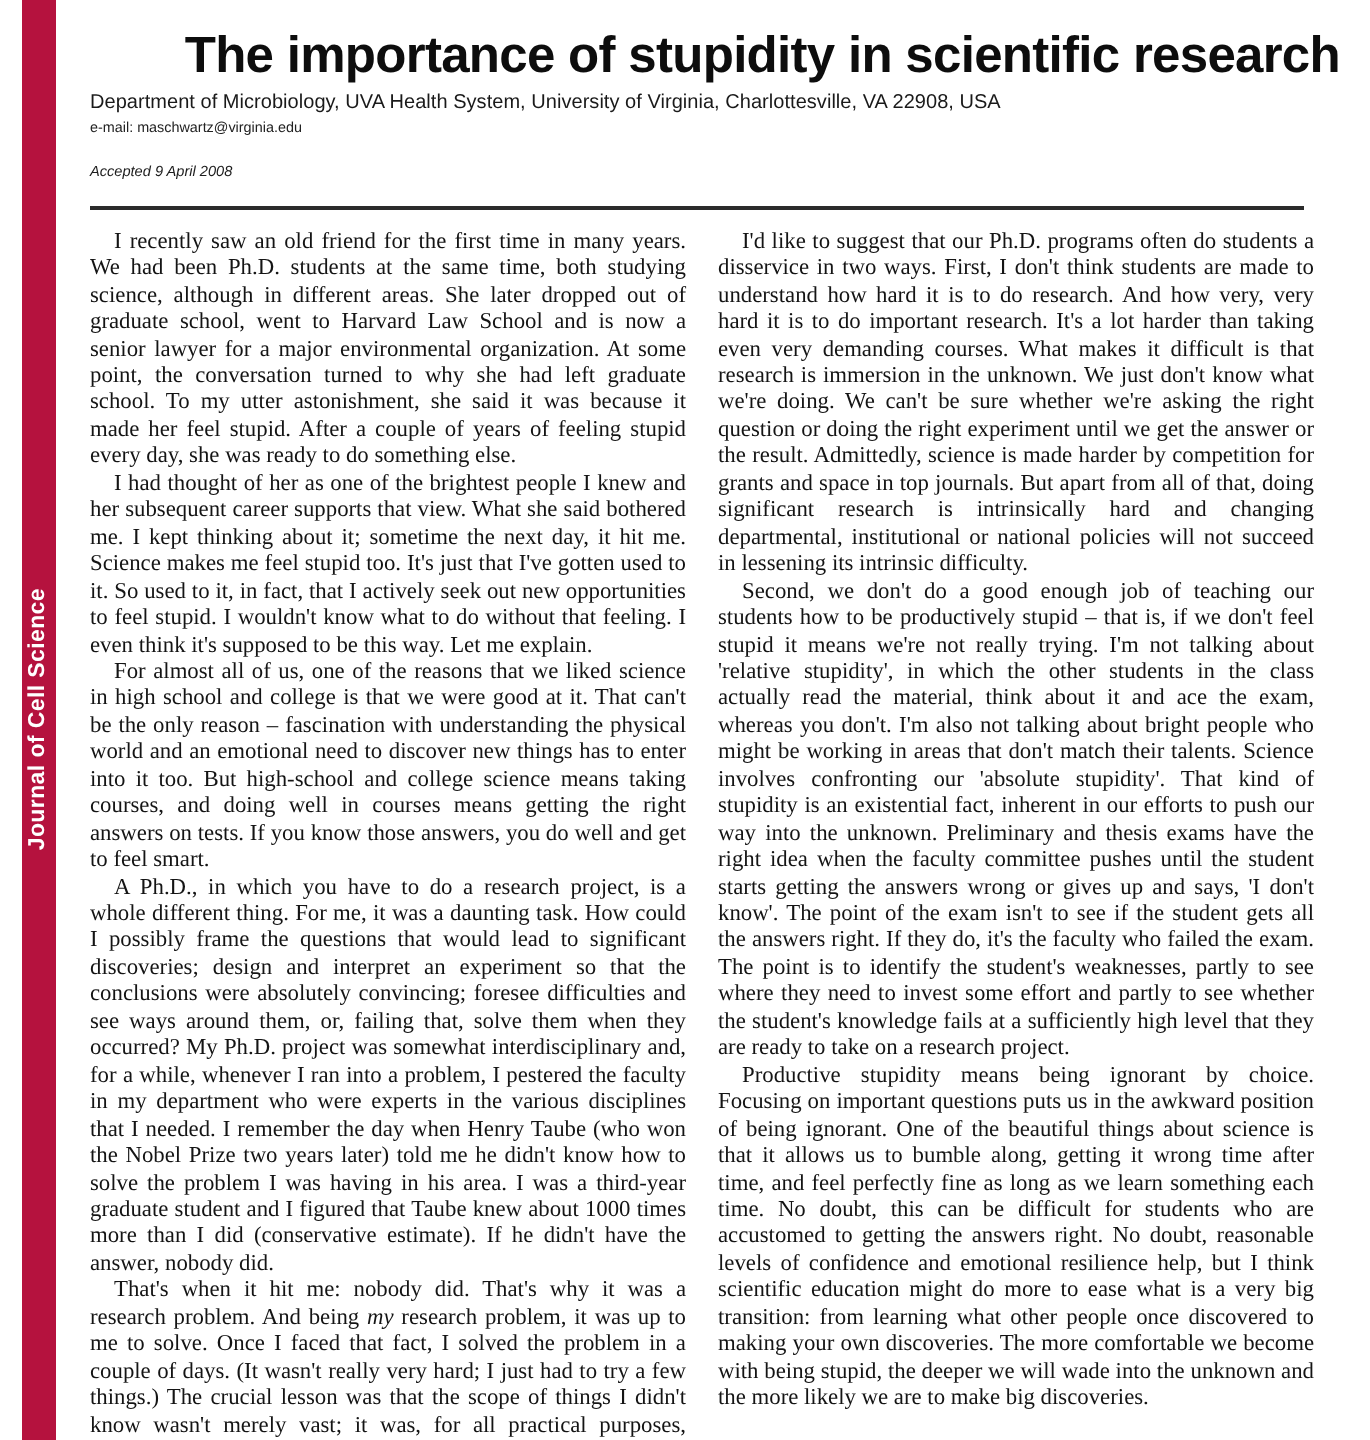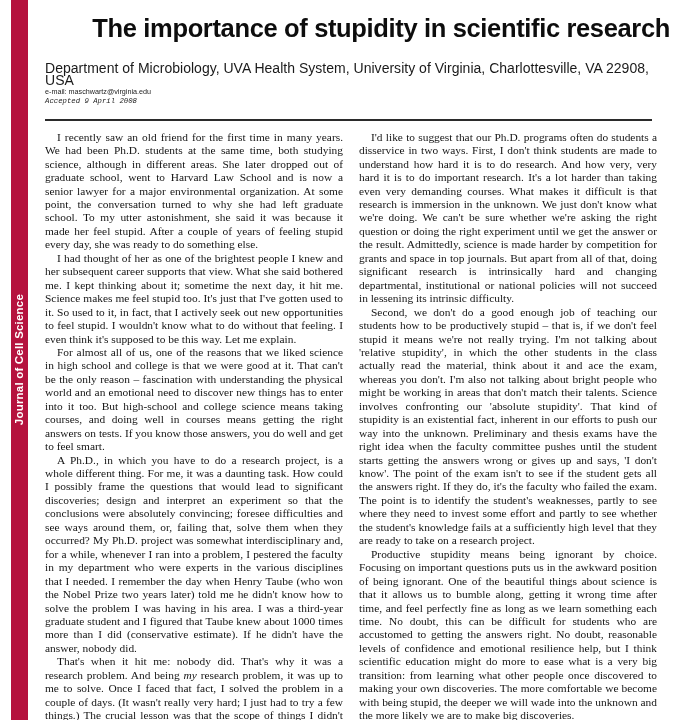--- a/index.html
+++ b/index.html
@@ -77,41 +77,42 @@
     font-family: "Liberation Sans", sans-serif;
     font-weight: bold;
     font-size: 10.5px;
     color: #111111;
     margin-top: 17px;
     letter-spacing: 0.05px;
   }
 
   #affiliation {
     font-family: "Liberation Sans", sans-serif;
-    font-size: 14px;
+    font-size: 10px;
     line-height: 12px;
     color: #1a1a1a;
-    margin-top: 19px;
+    margin-top: 3px;
     letter-spacing: 0.02px;
   }
 
   #email {
     font-family: "Liberation Sans", sans-serif;
     font-size: 7.2px;
     line-height: 10px;
     color: #222222;
     margin-top: 1px;
   }
 
   #pubinfo {
-    font-family: Liberation Mono, monospace;
+    font-family: Liberation Sans, sans-serif;
     font-style: italic;
     font-size: 7.3px;
     line-height: 9.4px;
     color: #1c1c1c;
+    margin-top: 12px;
   }
 
   #rule {
     width: 607px;
     height: 1.3px;
     background: #2b2b2b;
     margin-top: 13px;
   }
 
   

